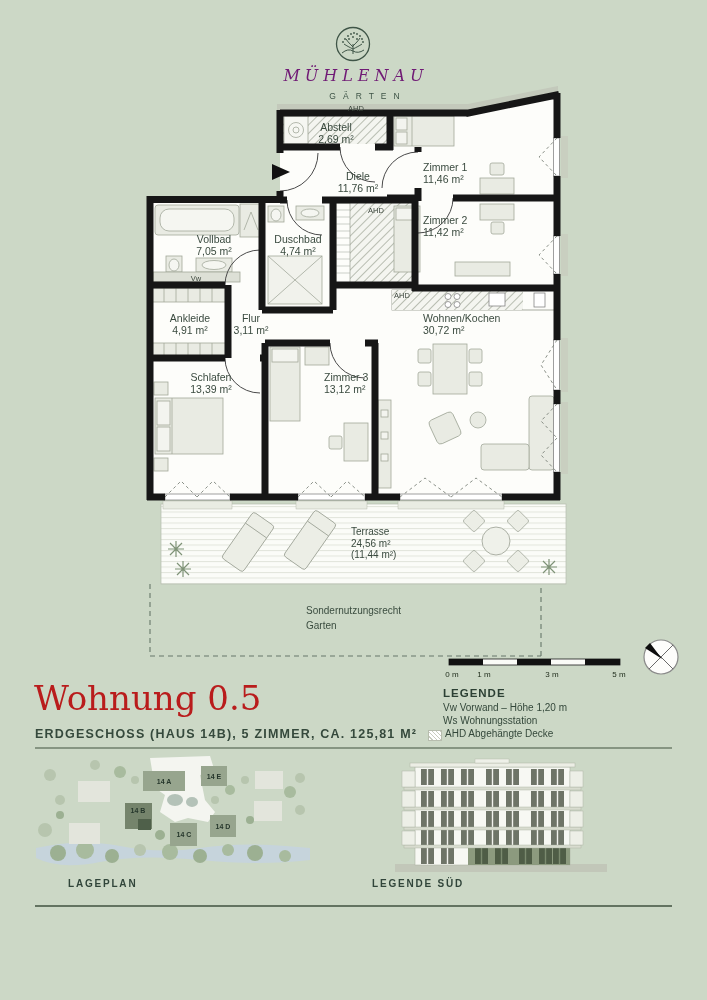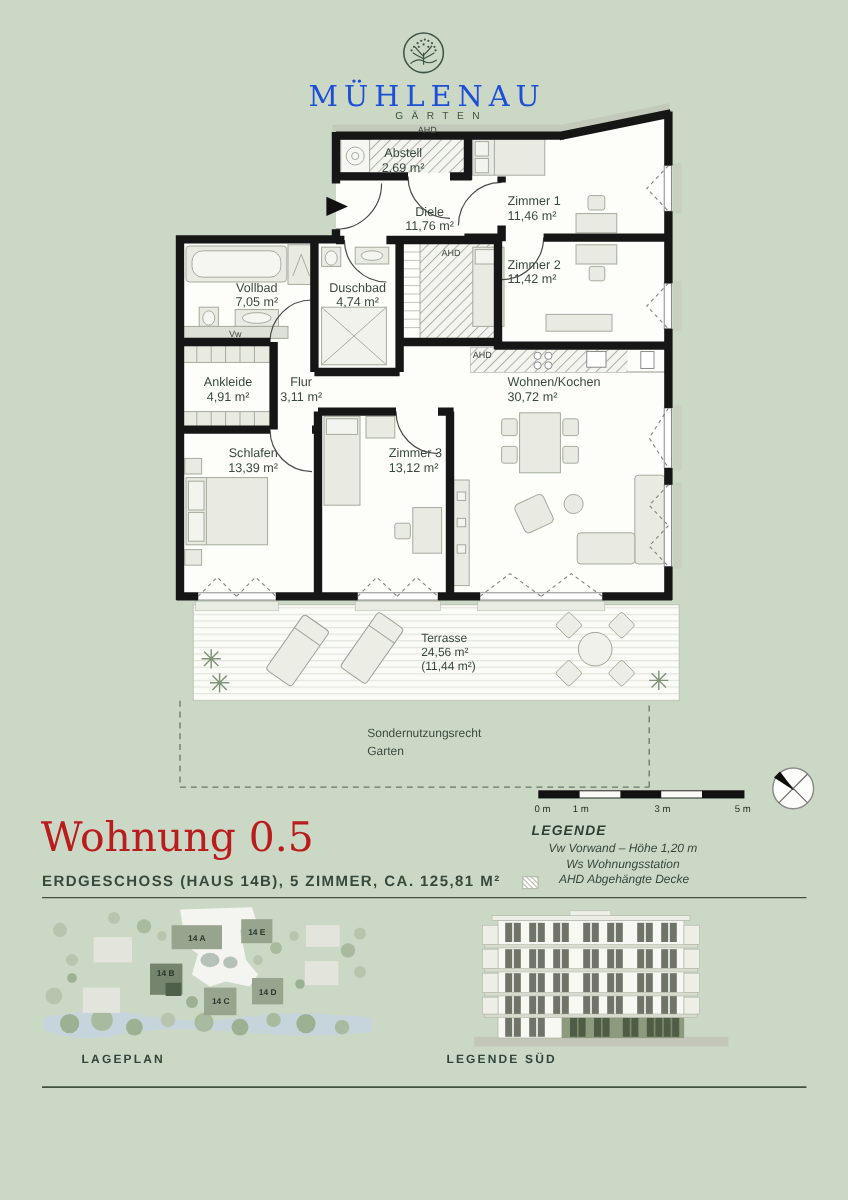--- a/index.html
+++ b/index.html
@@ -1,27 +1,27 @@
 <!DOCTYPE html>
 <html><head>
 <meta charset="utf-8">
 <style>
   html,body{margin:0;padding:0;}
   body{width:707px;height:1000px;background:#ccd8c6;font-family:"Liberation Sans",sans-serif;}
   .page{position:relative;width:707px;height:1000px;background:#ccd8c6;overflow:hidden;}
   svg.canvas{position:absolute;left:0;top:0;width:707px;height:1000px;}
   .abs{position:absolute;}
-  .brand-name{top:66px;left:0;right:0;text-align:center;font-family:"DejaVu Serif",serif;font-size:24px;letter-spacing:5px;text-indent:5px;color:#1d4ed8;}
+  .brand-name{top:66px;left:0;right:0;text-align:center;font-family:"DejaVu Serif",serif;font-size:16px;letter-spacing:5px;text-indent:5px;color:#701a75;font-style:italic;}
   .brand-tag{top:91px;left:0;right:0;text-align:center;font-size:8.5px;letter-spacing:7px;text-indent:7px;color:#3e5447;margin-left:22px;}
   .logo-svg{position:absolute;left:335px;top:26px;}
   .apt-title{left:34px;top:678px;font-family:"DejaVu Serif",serif;font-size:34px;color:#b91c1c;}
   .apt-specs{left:35px;top:727px;font-size:12.5px;font-weight:bold;letter-spacing:1.2px;color:#35493c;text-align:right;}
-  .legend{left:428px;top:687px;color:#2c4034;font-style:italic;}
+  .legend{left:428px;top:687px;color:#2c4034;}
   .legend-title{margin-left:15px;font-size:11.5px;font-weight:bold;letter-spacing:1px;margin-bottom:3px;}
-  .lrow{display:flex;gap:17px;font-size:10px;line-height:12.8px;color:#33473a;justify-content:center;}
+  .lrow{display:flex;gap:3px;font-size:10px;line-height:12.8px;color:#33473a;}
   .lswatch{width:12px;height:9px;margin-top:2px;flex:0 0 12px;}
   .lswatch.hatched{background:repeating-linear-gradient(45deg,#ffffff 0px,#ffffff 2px,#c8cdbf 2px,#c8cdbf 3px);border:0.5px solid #b7bdae;}
   .caption{font-size:10px;font-weight:600;letter-spacing:1.8px;color:#31453a;top:878px;}
   .cap-lage{left:68px;}
   .cap-ansicht{left:372px;}
   
   text{font-family:"Liberation Sans",sans-serif;fill:#39493e;}
   .rl{font-size:10.5px;}
   .mid{text-anchor:middle;}
   .tiny{font-size:7.5px;fill:#3b463c;}

